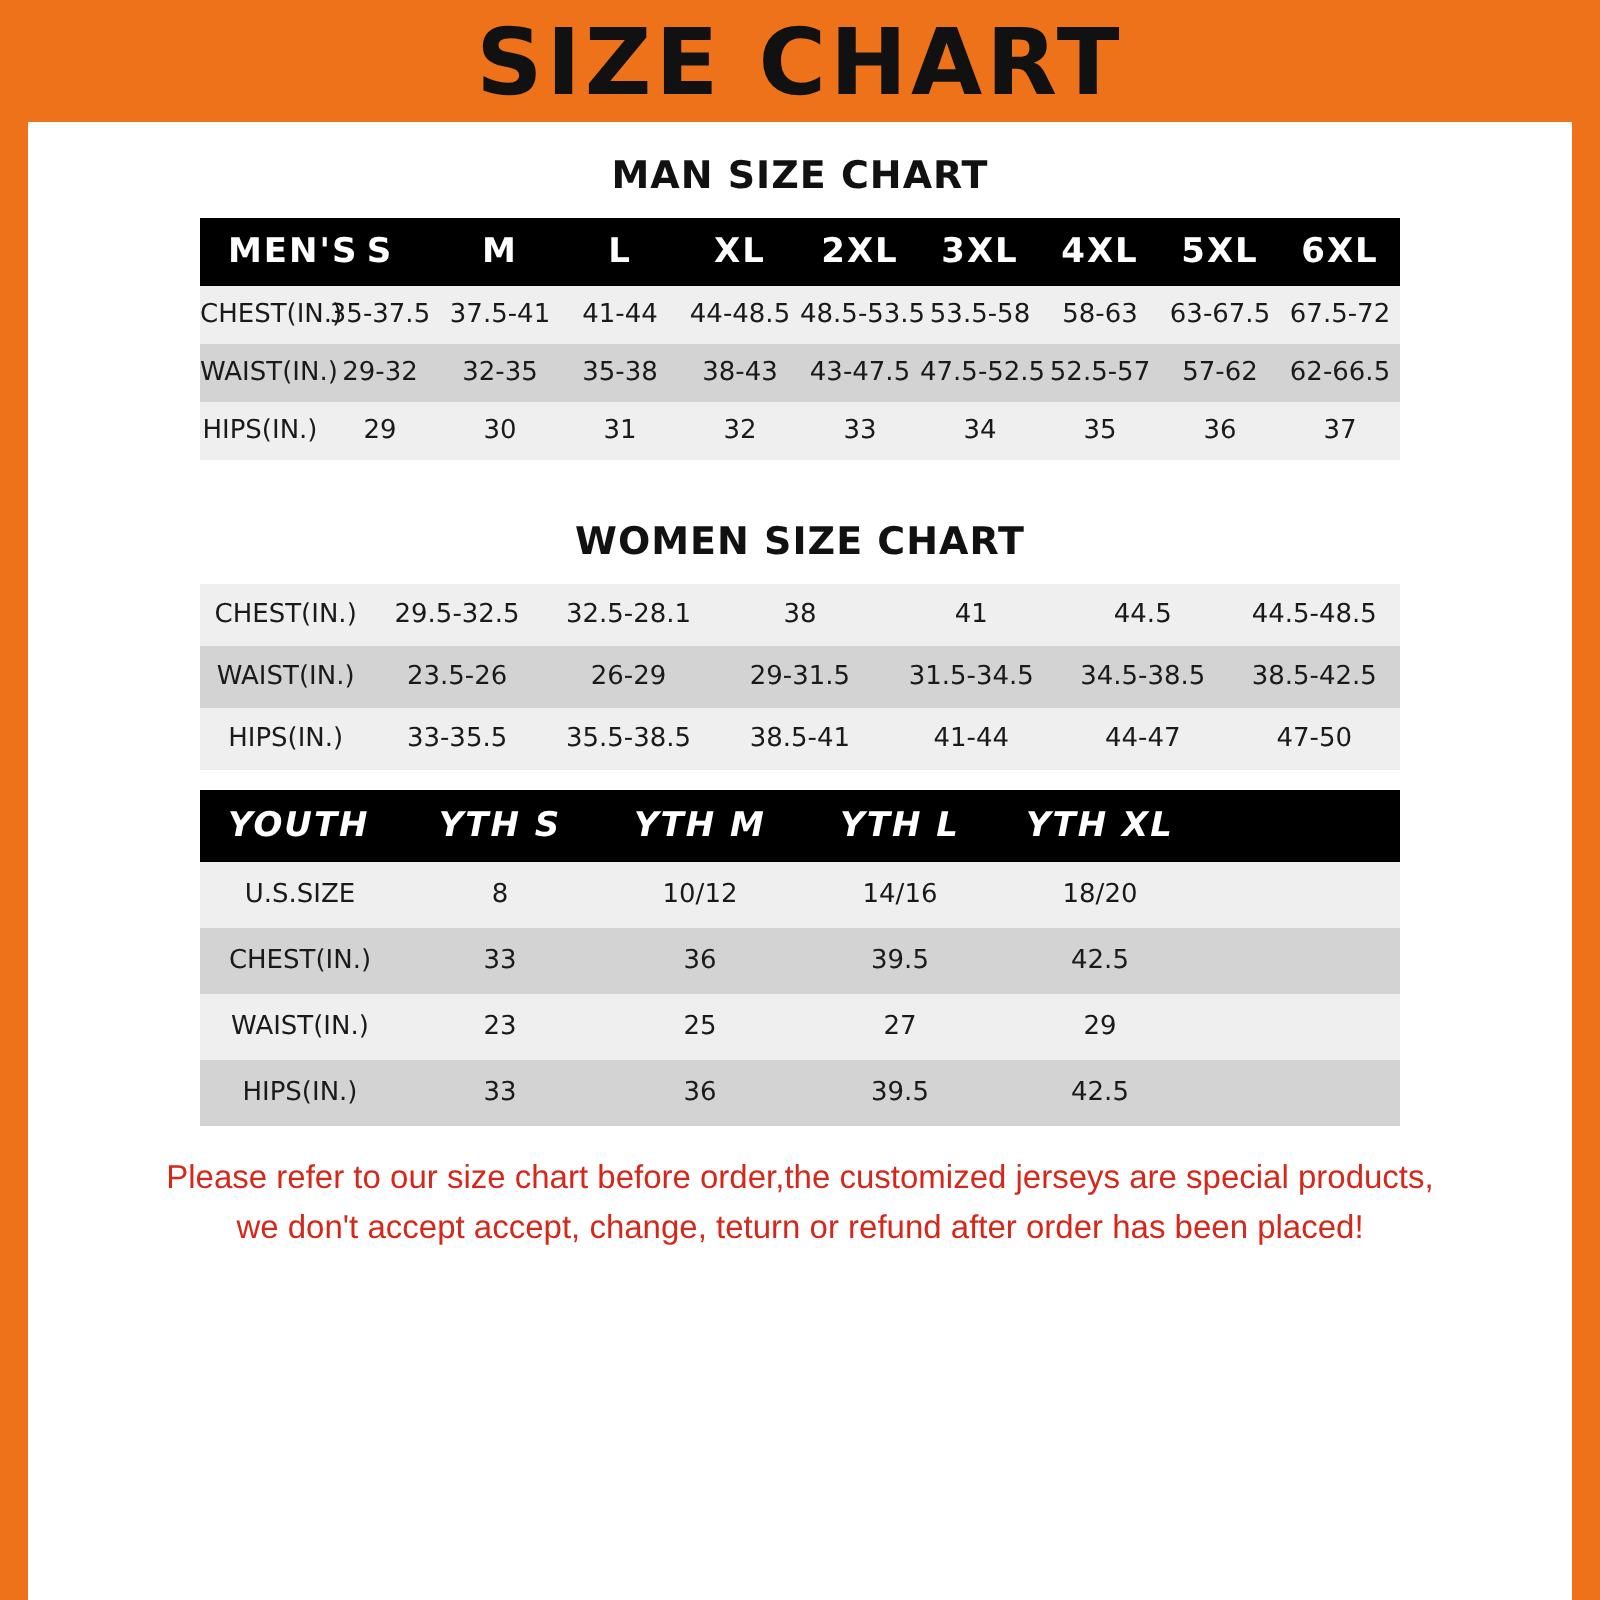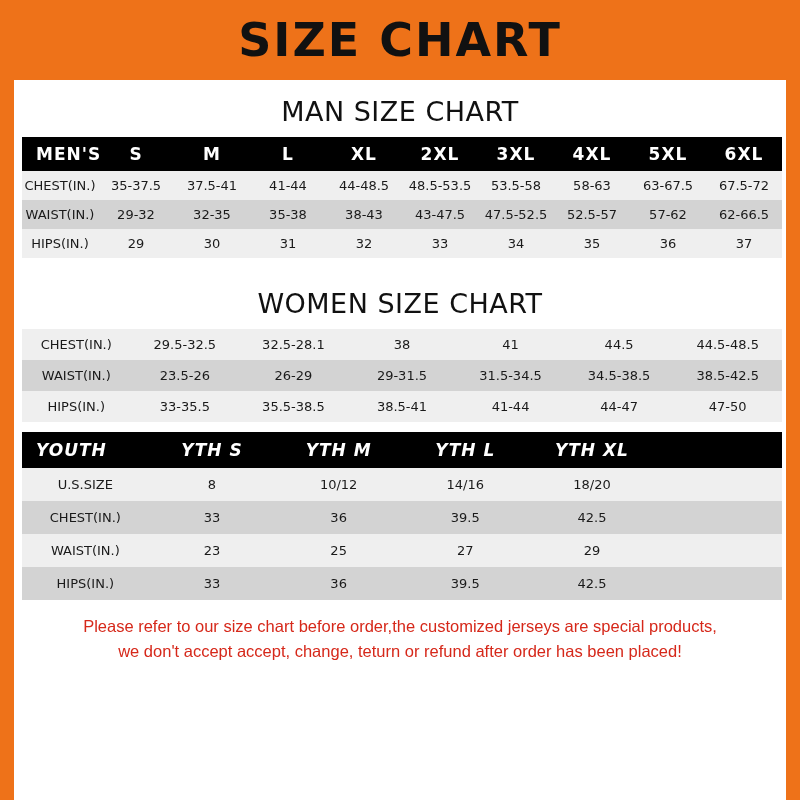--- a/index.html
+++ b/index.html
@@ -16,53 +16,53 @@
   .page {
     position: relative;
     width: 800px;
     height: 800px;
     background: #ffffff;
     box-sizing: border-box;
     border-left: 14px solid #ee7219;
     border-right: 14px solid #ee7219;
   }
   .banner {
-    height: 80px;
+    height: 61px;
     background: #ee7219;
     display: flex;
     align-items: center;
     justify-content: center;
   }
   .banner-title {
     font-family: "DejaVu Sans", sans-serif;
     font-weight: bold;
     font-size: 46px;
     letter-spacing: 2px;
     color: #111111;
     text-align: center;
     line-height: 1;
   }
   .content {
     padding: 0 8px;
   }
   .section-title {
     text-align: center;
     font-family: "DejaVu Sans", sans-serif;
-    font-weight: normal;
-    font-size: 27px;
+    font-weight: bold;
+    font-size: 19px;
     color: #111111;
     letter-spacing: 0.5px;
   }
   .t1 { margin-top: 16px; }
   .t2 { margin-top: 30px; }
   .t3 { margin-top: 26px; }
 
   table.sizetable {
     border-collapse: collapse;
-    width: 760px;
+    width: 600px;
     margin: 10px auto 0 auto;
     table-layout: fixed;
   }
   table.sizetable td {
     text-align: center;
     font-family: "DejaVu Sans", sans-serif;
     font-size: 13px;
     color: #1a1a1a;
     padding: 0;
     height: 29px;

